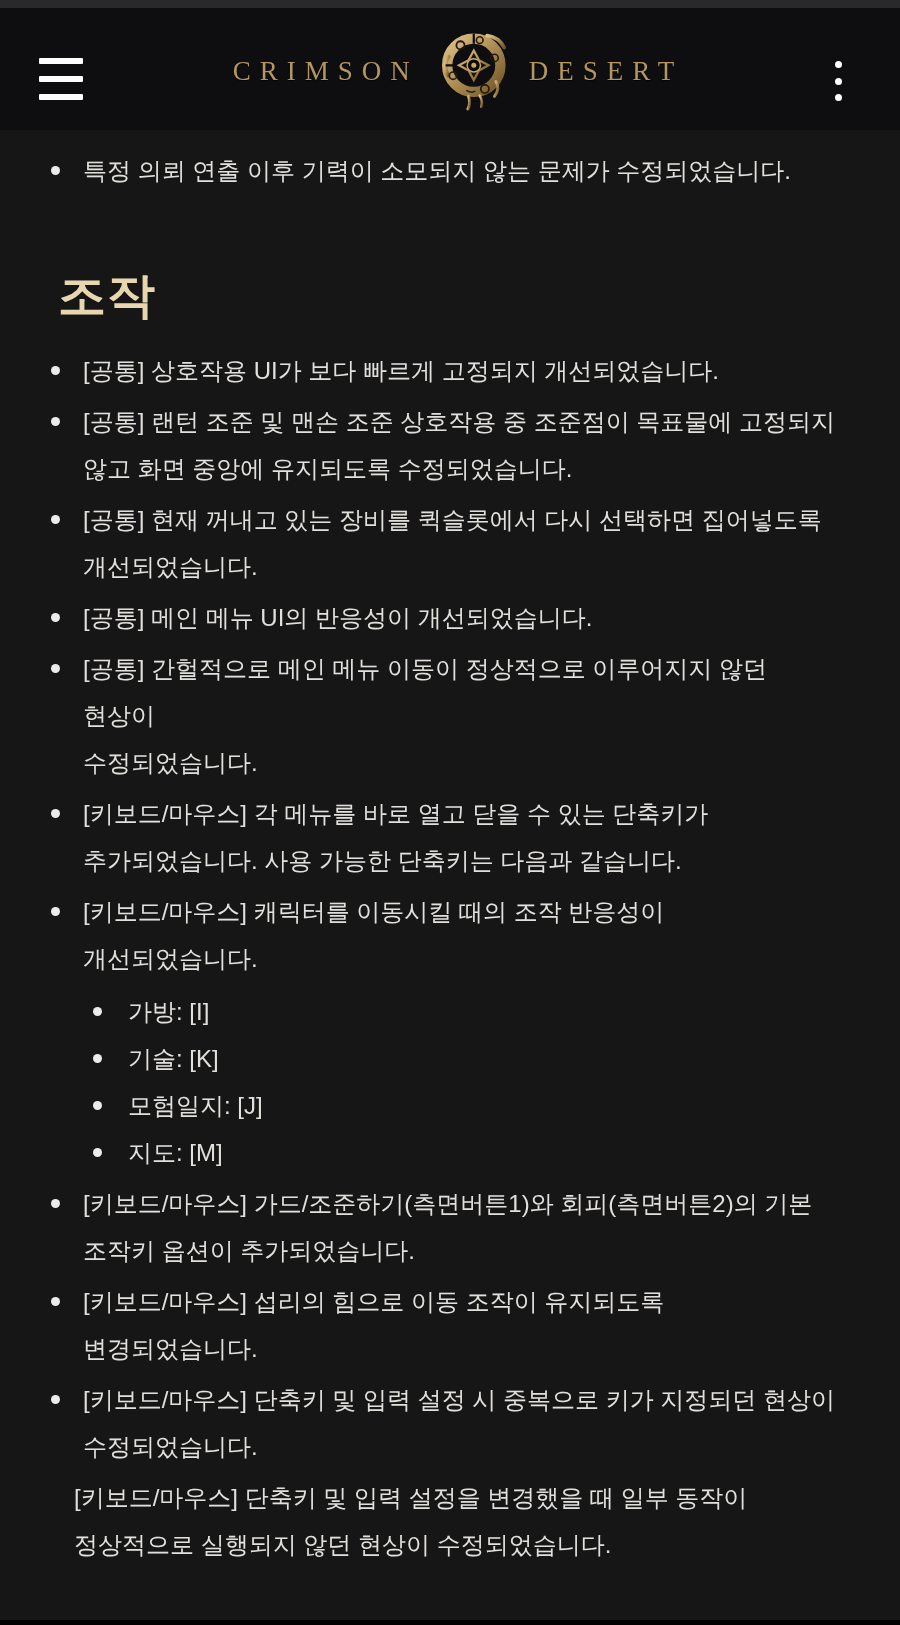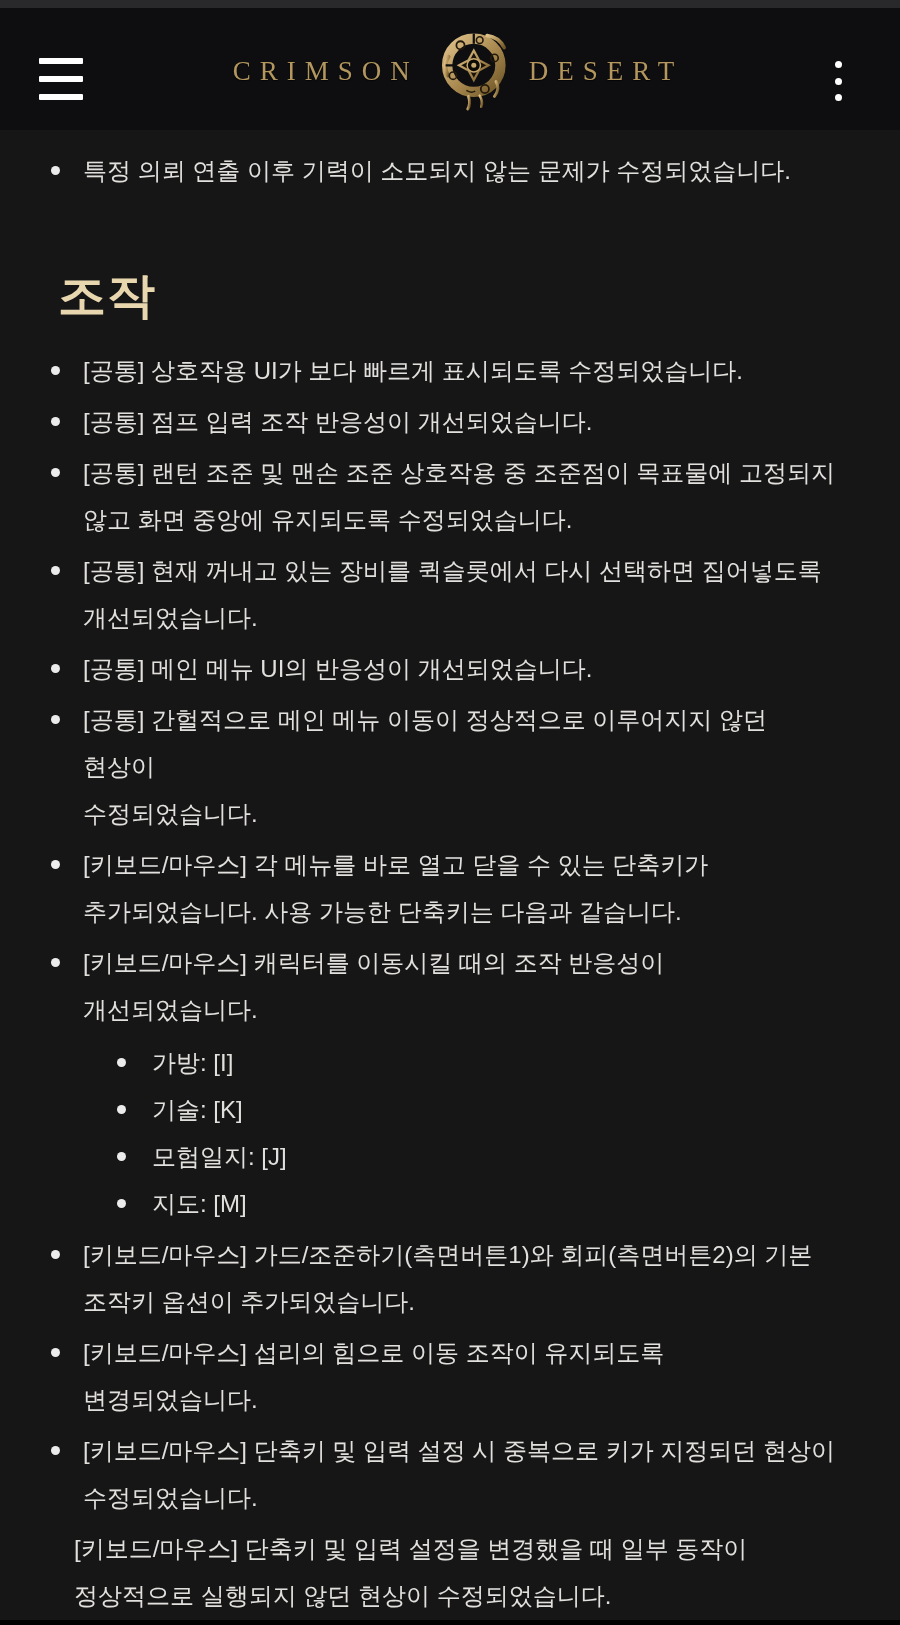--- a/index.html
+++ b/index.html
@@ -63,21 +63,21 @@
   .item .dot {
     flex:none; width:9px; height:9px; border-radius:50%; background:#ececec;
     margin-top:19px;
   }
   .item .item-text {
     margin-left:23px; max-width:755px;
     font-size:24px; line-height:47px; color:#e2e0dd;
     white-space:pre-line; word-break:keep-all;
   }
   .sub-list { margin-top:6px; margin-bottom:4px; }
-  .sub-list .item { padding-left:117px; margin-bottom:0; }
+  .sub-list .item { padding-left:93px; margin-bottom:0; }
   .sub-list .item .dot { width:9px; height:9px; }
   .sub-list .item .item-text { margin-left:26px; }
 </style>
 </head>
 <body>
 
 <div class="screen">
   <div class="top-strip"></div>
 
   <header class="app-header">
@@ -139,25 +139,21 @@
 
     <div class="item">
       <span class="dot"></span>
       <span class="item-text">특정 의뢰 연출 이후 기력이 소모되지 않는 문제가 수정되었습니다.</span>
     </div>
 
     <h2 class="section-heading">조작</h2>
 
     <div class="item">
       <span class="dot"></span>
-      <span class="item-text">[공통] 상호작용 UI가 보다 빠르게 표시되도록 수정되었습니다.</span>
-    </div>
-    <div class="item">
-      <span class="dot"></span>
-      <span class="item-text">[공통] 점프 입력 조작 반응성이 개선되었습니다.</span>
+      <span class="item-text">[공통] 상호작용 UI가 보다 빠르게 고정되지 개선되었습니다.</span>
     </div>
     <div class="item">
       <span class="dot"></span>
       <span class="item-text">[공통] 랜턴 조준 및 맨손 조준 상호작용 중 조준점이 목표물에 고정되지
 않고 화면 중앙에 유지되도록 수정되었습니다.</span>
     </div>
     <div class="item">
       <span class="dot"></span>
       <span class="item-text">[공통] 현재 꺼내고 있는 장비를 퀵슬롯에서 다시 선택하면 집어넣도록
 개선되었습니다.</span>

